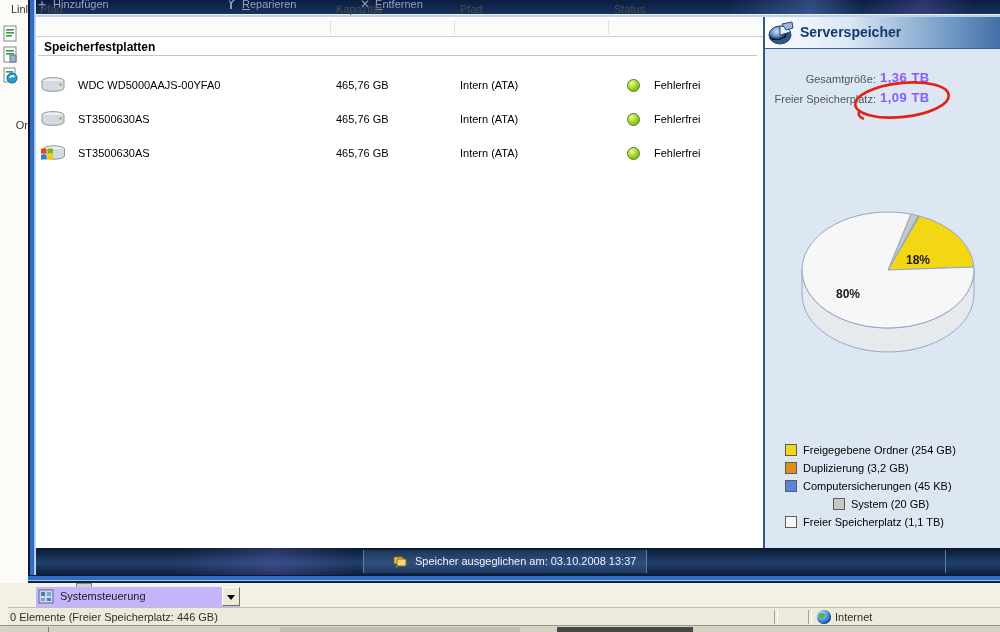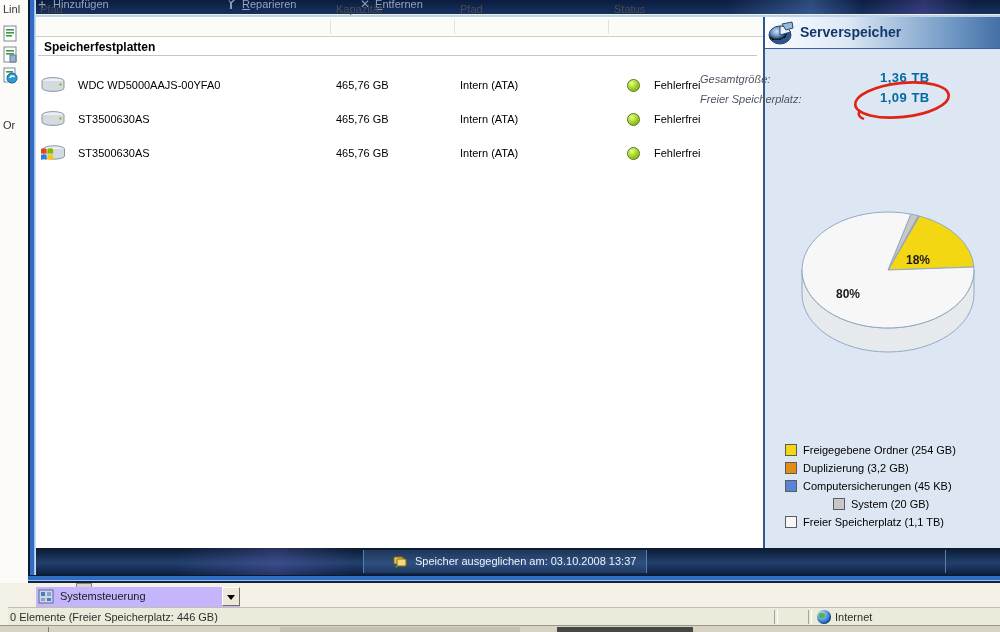--- a/index.html
+++ b/index.html
@@ -4,21 +4,21 @@
 <style>
   html,body{margin:0;padding:0;}
   body{
     width:1000px;height:632px;position:relative;overflow:hidden;
     font-family:"Liberation Sans","DejaVu Sans",sans-serif;
     background:#f3f1e6;
   }
   .abs{position:absolute;}
 
   
-  #left-strip{left:0;top:0;width:28px;height:583px;background:#fcfbf7;}
+  #left-strip{left:0;top:0;width:28px;height:583px;background:#fcfbf7;text-align:right;}
   #left-strip .side-label{position:absolute;left:3px;font-size:11px;color:#333;white-space:nowrap;overflow:hidden;width:25px;}
   .side-icon{position:absolute;left:2px;width:17px;height:17px;}
 
   
   #toolbar{left:28px;top:0;width:972px;height:14px;overflow:hidden;
     background:linear-gradient(#0b1d3f,#17325f);}
   .tb-btn{position:absolute;top:-5px;height:18px;display:flex;align-items:center;gap:5px;
     color:#93a2bf;font-size:11px;white-space:nowrap;cursor:pointer;}
   .tb-label{display:inline-block;}
   .tb-label.accel::first-letter{text-decoration:underline;}
@@ -53,22 +53,22 @@
   #cs-msg{position:absolute;left:379px;top:7px;font-size:11px;color:#eef3fb;white-space:nowrap;}
   #cs-icon{position:absolute;left:357px;top:6px;width:15px;height:14px;}
 
   
   #side-panel{left:763px;top:17px;width:237px;height:531px;background:#dde7f4;border-left:2px solid #33598c;box-sizing:border-box;}
   #panel-header{left:765px;top:17px;width:235px;height:31px;
     background:linear-gradient(90deg,#fdfeff,#dce8f5 35%,#6f97c4 80%,#446fa6);
     border-bottom:1px solid #39619a;}
   #panel-title{left:800px;top:24px;font-size:14px;font-weight:bold;color:#14386b;}
   #panel-pie-icon{left:766px;top:18px;width:30px;height:30px;}
-  .stat-label{position:absolute;width:176px;font-size:11px;color:#4d5564;font-style:italic;}
-  .stat-value{position:absolute;left:880px;font-size:13px;font-weight:bold;color:#0369a1;letter-spacing:.5px;}
+  .stat-label{position:absolute;width:176px;text-align:right;font-size:11px;color:#4d5564;}
+  .stat-value{position:absolute;left:880px;font-size:13px;font-weight:bold;color:#8b5cf6;letter-spacing:.5px;}
   #pie-svg{left:765px;top:204px;}
   .pie-label{position:absolute;font-size:12px;font-weight:bold;color:#1a1a1a;}
   #legend{left:785px;top:444px;}
   .legend-row{position:absolute;left:785px;display:flex;align-items:center;gap:6px;white-space:nowrap;}
   .legend-swatch{width:12px;height:12px;border:1px solid #5c5c5c;box-sizing:border-box;}
   .legend-text{font-size:11px;color:#000;}
 
   
   #combo{left:36px;top:587px;width:204px;height:20px;background:#c4b5fd;}
   #combo-icon{position:absolute;left:2px;top:1px;width:17px;height:17px;}

